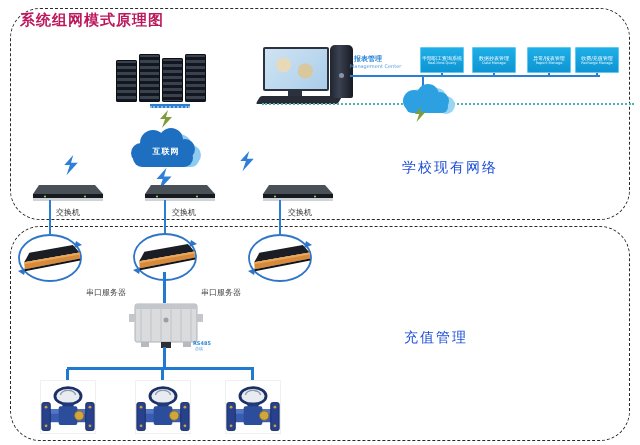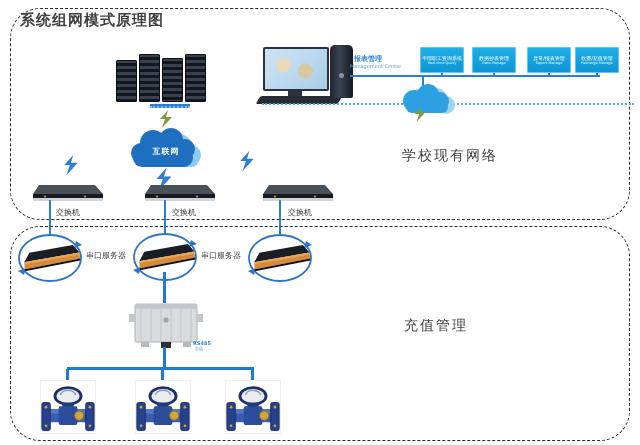--- a/index.html
+++ b/index.html
@@ -10,24 +10,24 @@
   }
   .abs{position:absolute;}
   
   .zone{
     position:absolute;border:1.6px dashed #2a2a2a;border-radius:30px;
     background:transparent;
   }
   .zone-top{left:10px;top:8px;width:618px;height:210px;}
   .zone-bottom{left:10px;top:226px;width:618px;height:213px;}
   .diagram-title{
-    left:20px;top:11px;font-size:15px;font-weight:bold;color:#404040;
+    left:20px;top:11px;font-size:15px;font-weight:bold;color:#be185d;
     letter-spacing:1px;
   }
-  .zone-label{font-size:14px;color:#404040;letter-spacing:2px;}
+  .zone-label{font-size:14px;color:#1d4ed8;letter-spacing:2px;margin-top:12px;}
   .zone-label.school{left:402px;top:147px;}
   .zone-label.enterprise{left:404px;top:317px;}
 
   
   .server-rack{left:116px;top:54px;width:94px;height:48px;display:flex;align-items:flex-end;}
   .server-tower{
     width:21px;margin-right:2px;border-radius:2px;
     background:repeating-linear-gradient(180deg,#3a4250 0 3px,#12161e 3px 6px);
     box-shadow:inset 0 0 0 1px #0c0f14;
   }
@@ -88,21 +88,21 @@
   .cloud-big-label{
     left:146px;top:146px;width:40px;text-align:center;
     font-size:8px;font-weight:bold;color:#ffffff;letter-spacing:1px;
   }
 
   
   .switch-label{font-size:8px;color:#333;}
   .drop-line{width:2px;background:#2a7fd4;}
 
   
-  .ss-label{font-size:8px;color:#444;}
+  .ss-label{font-size:8px;color:#444;margin-top:37px;}
   .mid-line{width:3px;background:#1f7ad0;}
   .cable-label-1{left:193px;top:340px;font-size:5px;color:#2f86d6;font-weight:bold;}
   .cable-label-2{left:195px;top:346px;font-size:4px;color:#5aa0dd;}
 
   .bus-line{left:67px;top:367px;width:187px;height:2.5px;background:#1f7ad0;}
   .meter-drop{width:2.5px;height:16px;top:369px;background:#1f7ad0;}
   .meter-plate{top:381px;width:54px;height:52px;background:#fff;box-shadow:0 0 0 1px #f0f0f0;}
 </style>
 </head>
 <body>

